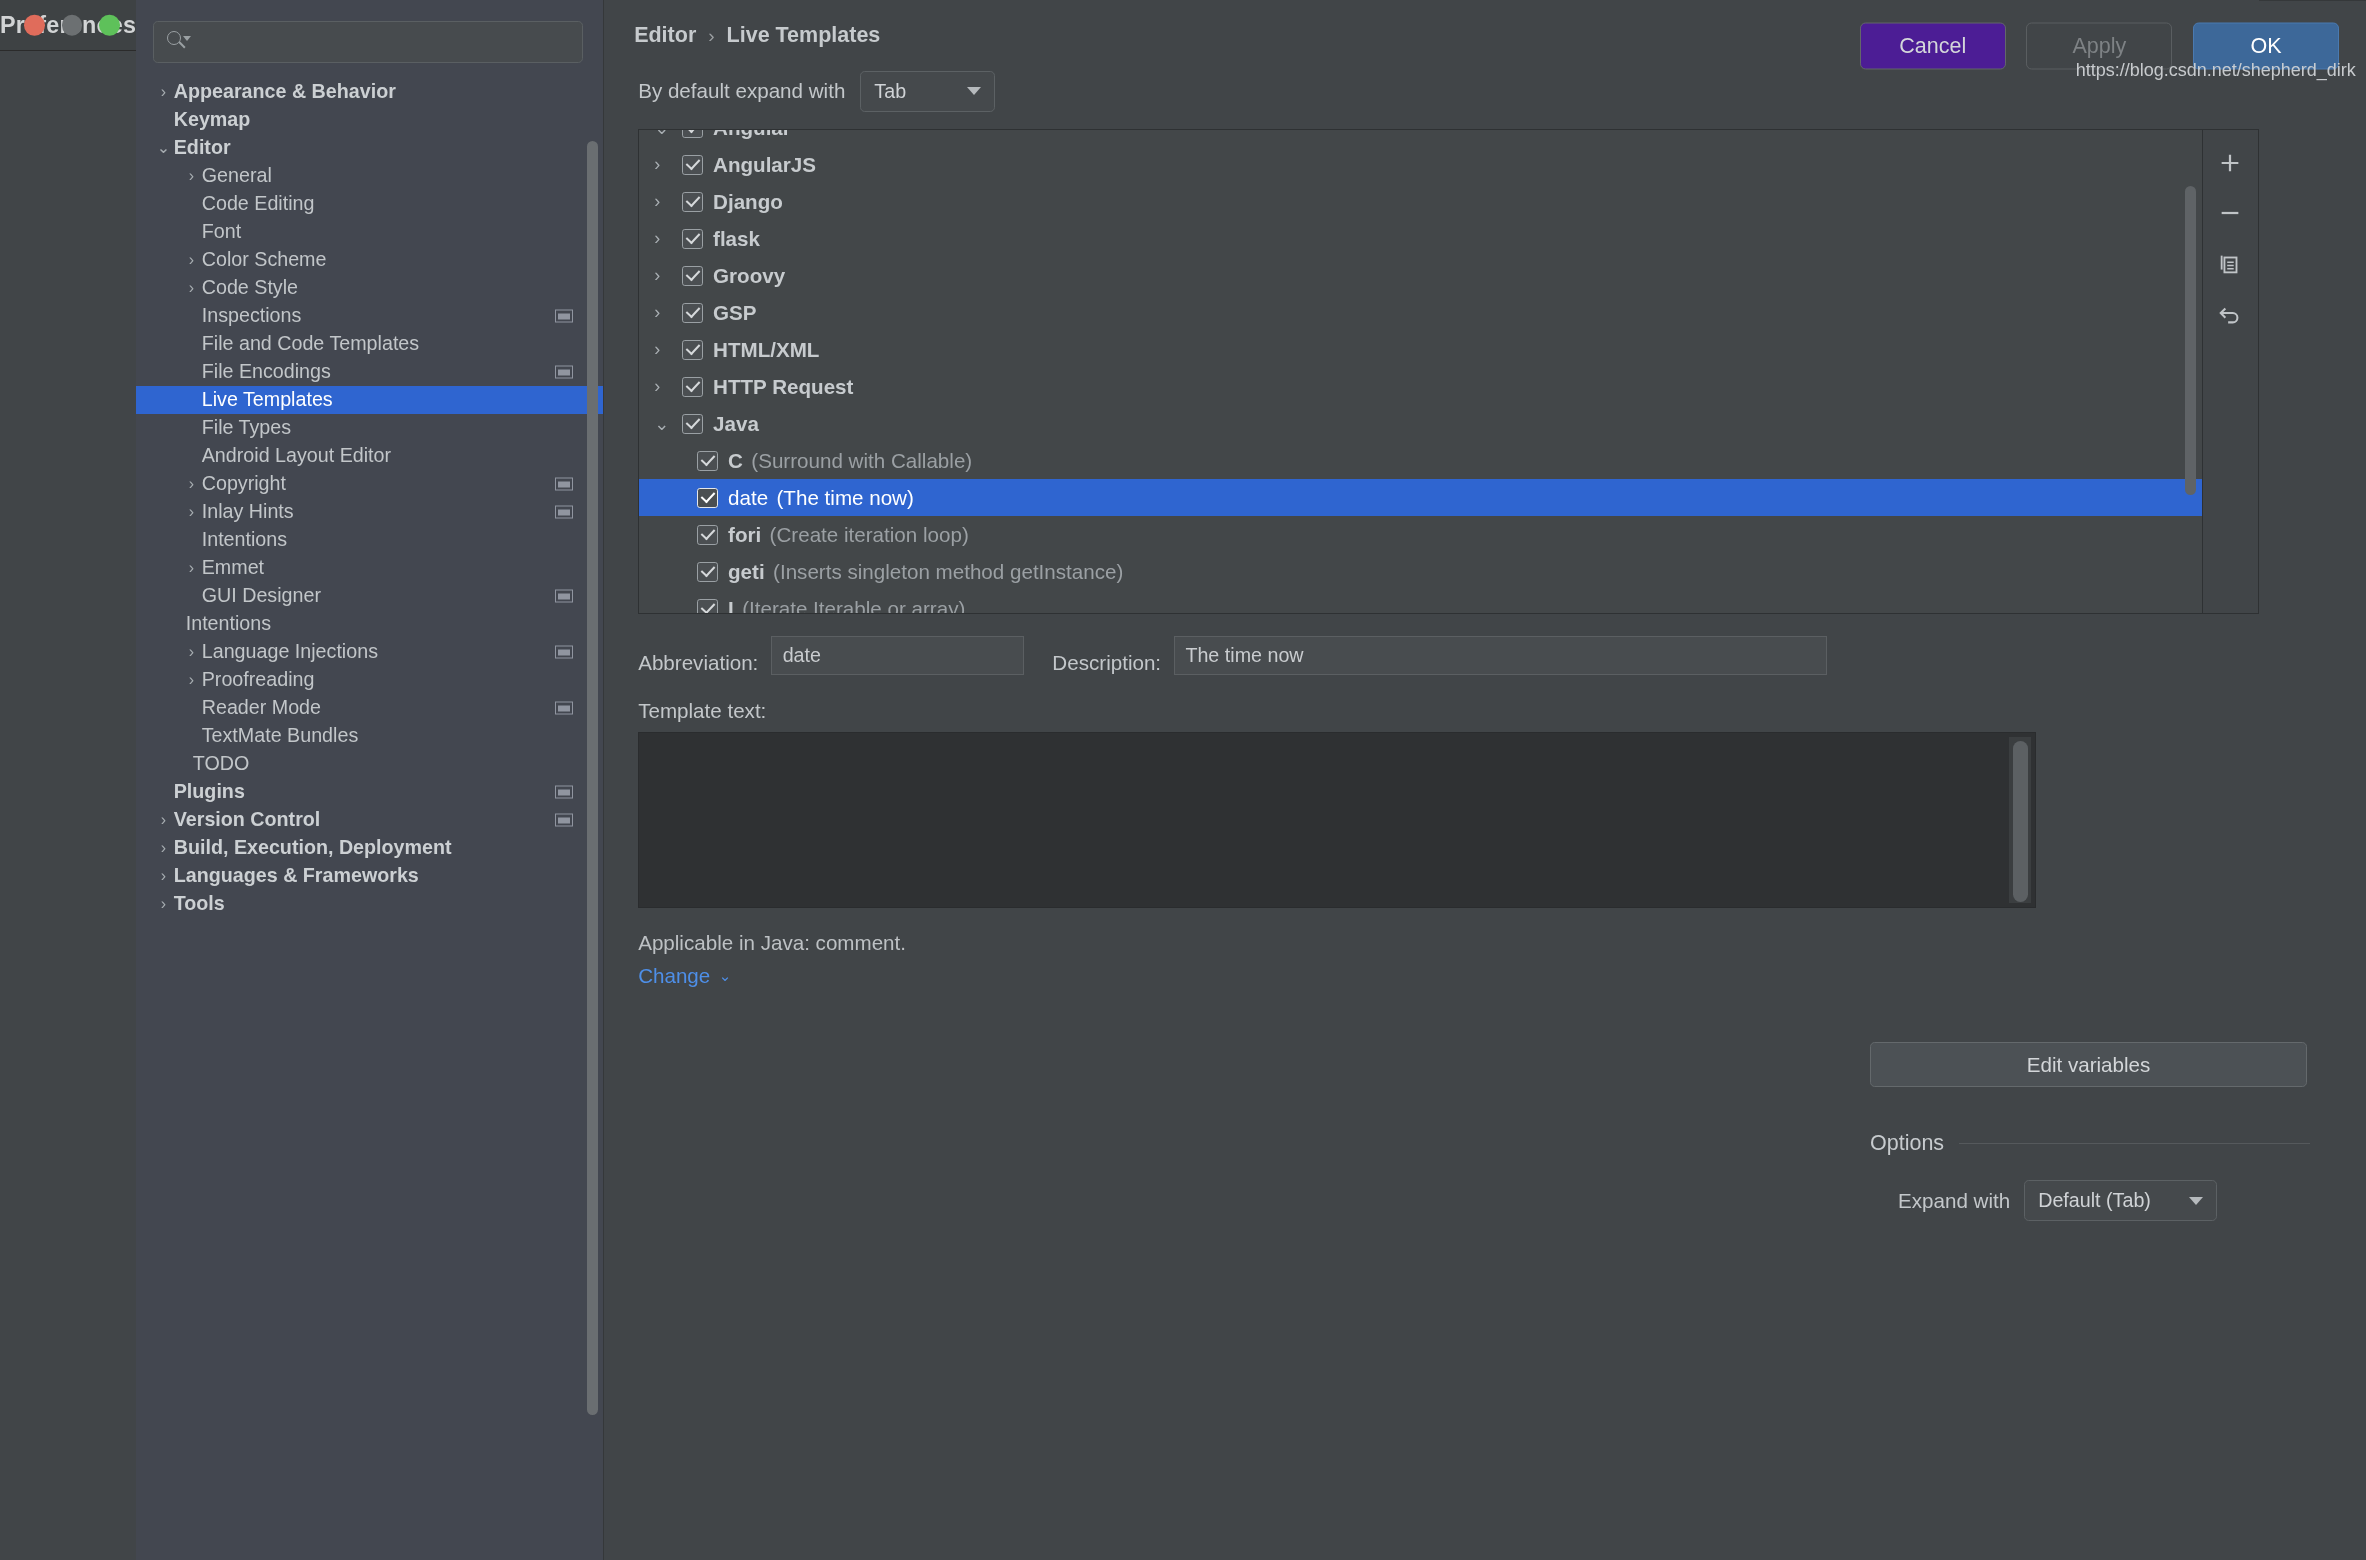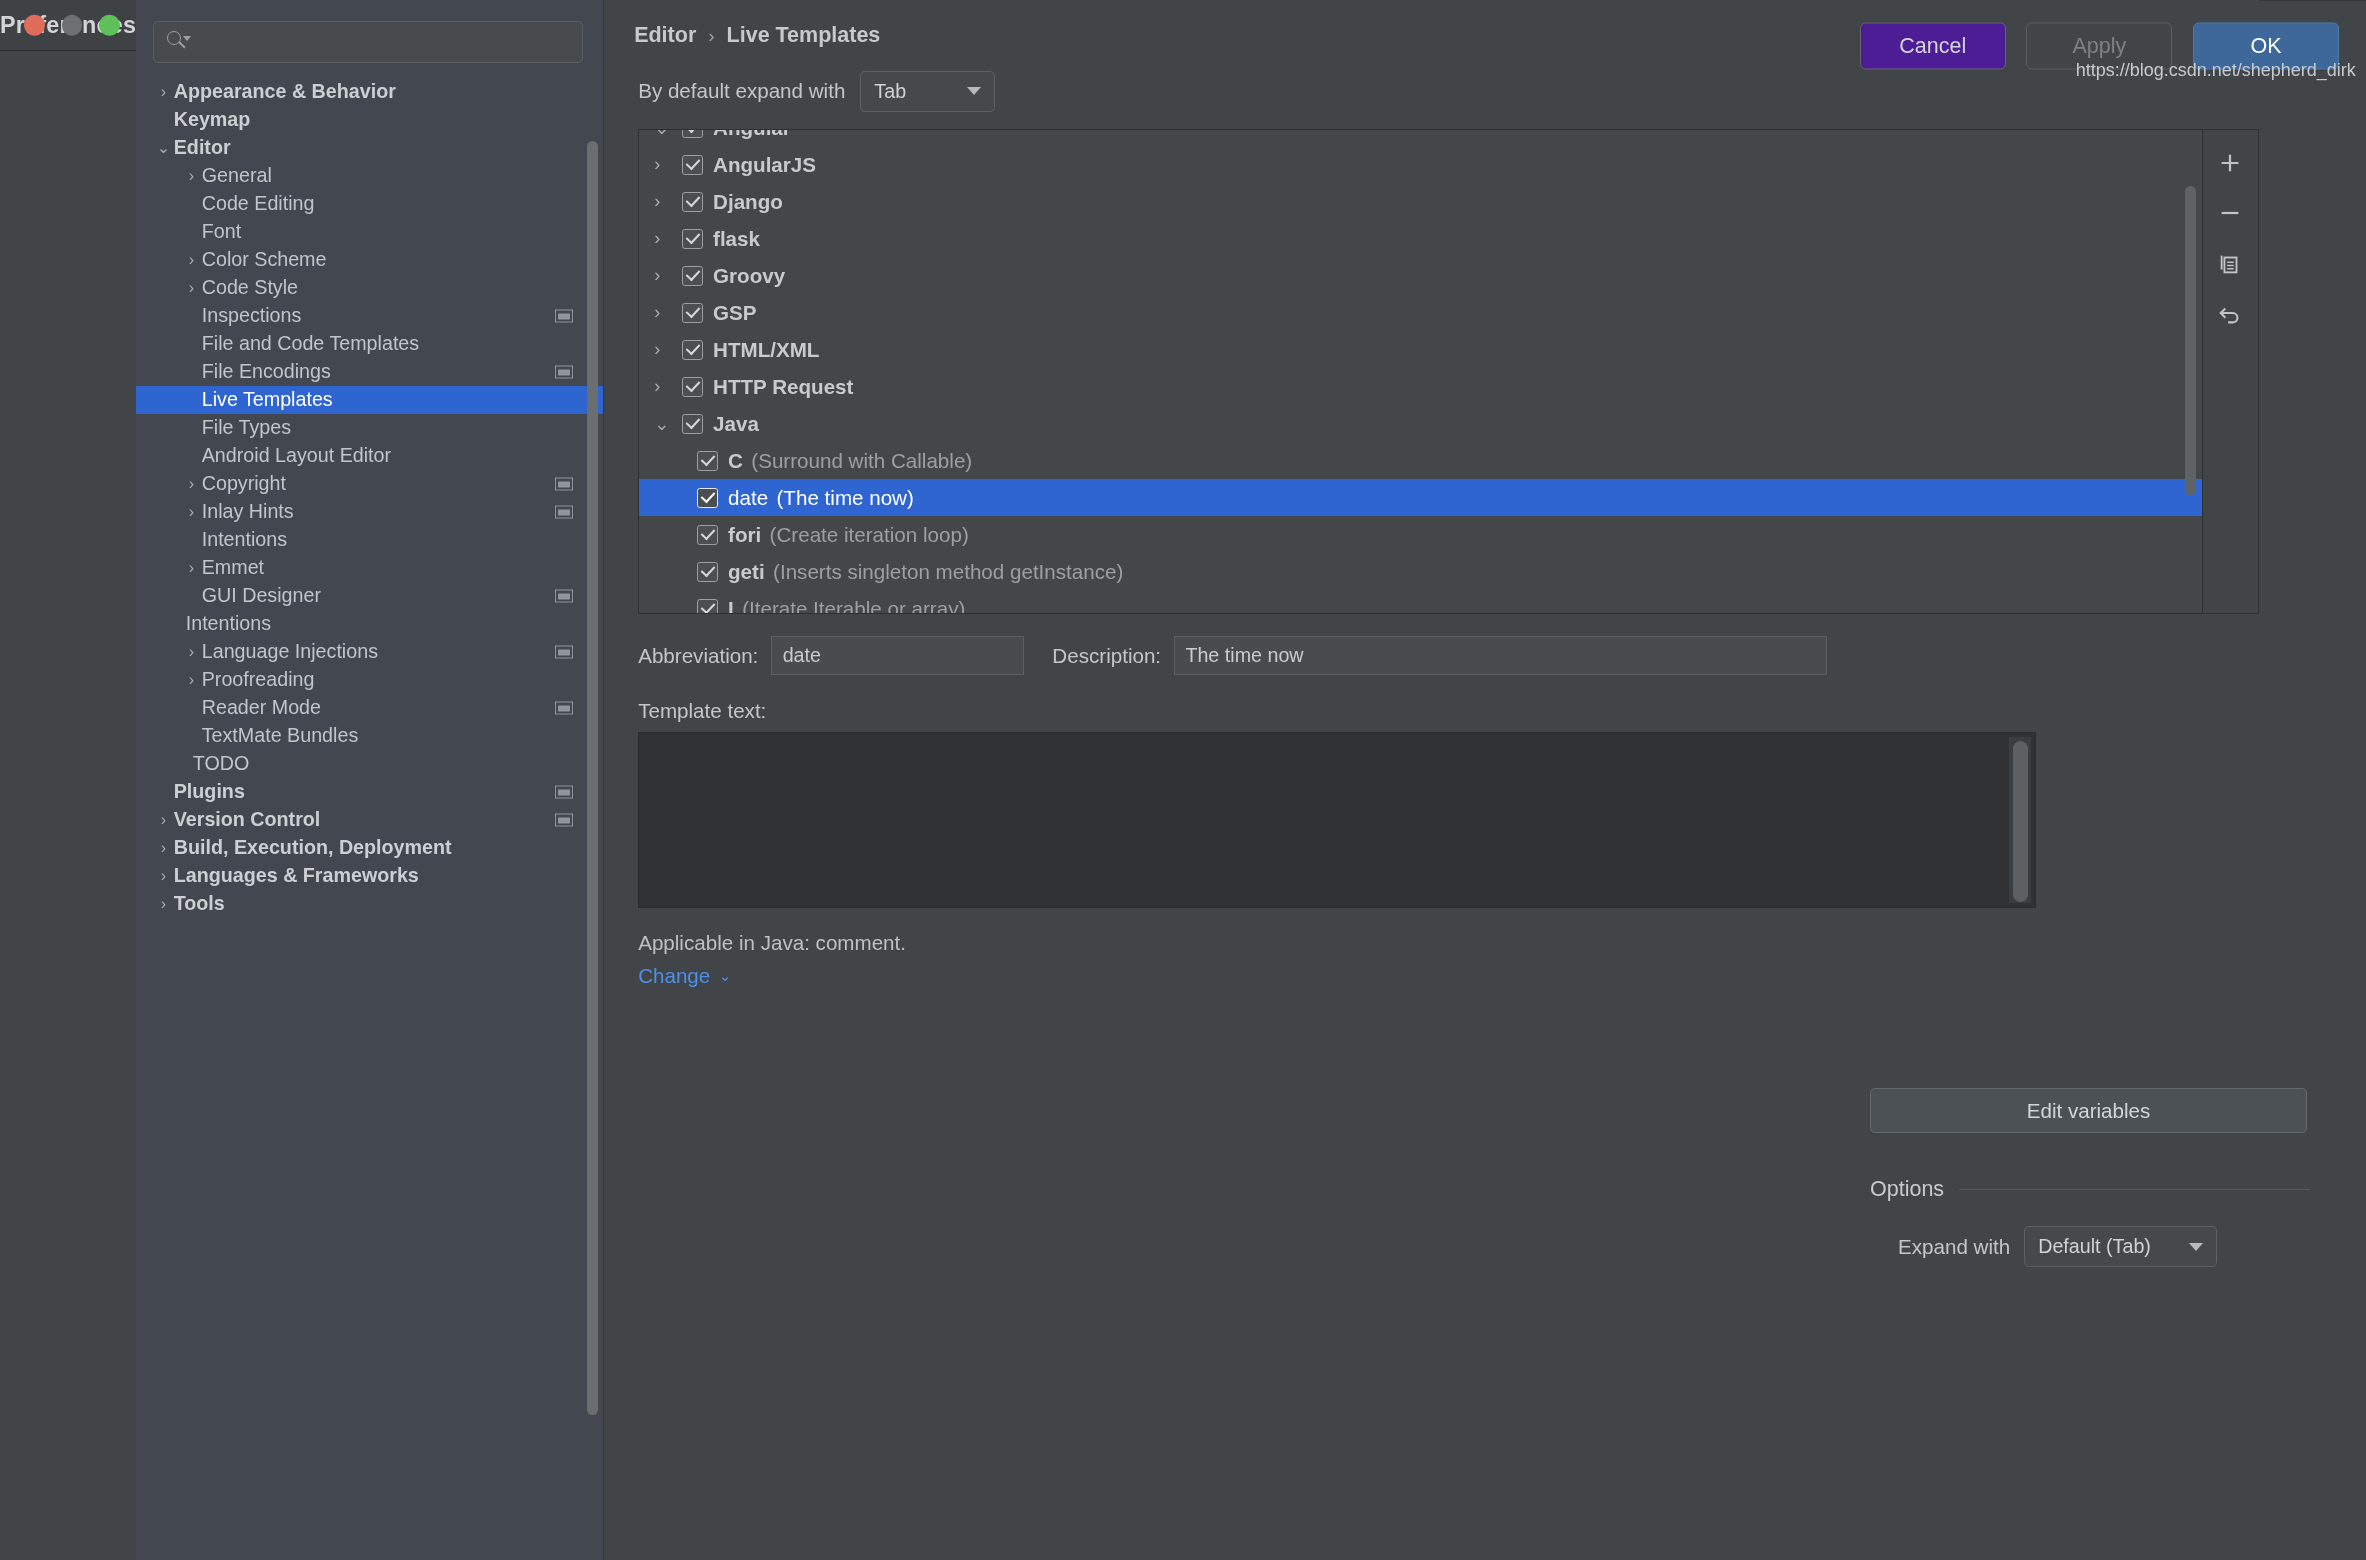--- a/index.html
+++ b/index.html
@@ -174,21 +174,21 @@
     background: #414548; display: flex; flex-direction: column;
     align-items: center; padding-top: 11.2px; gap: 7.5px;
   }
   .tb-btn {
     width: 43px; height: 43px; display: flex; align-items: center;
     justify-content: center; color: #c0c4c7; cursor: default;
   }
 
   
   #detail { margin: 22.5px 0 0 34px; display: flex; flex-direction: column; }
-  #abbrev-row { display: flex; align-items: center; gap: 13px; }
+  #abbrev-row { display: flex; align-items: flex-end; gap: 13px; }
   .flabel { color: #c3c7ca; font-size: 20.6px; white-space: nowrap; }
   .tinput {
     height: 39px; background: #484c4f; border: 0.9px solid #5b5f62;
     color: #c9cccf; font-size: 19.7px; padding: 0 10.3px;
     font-family: "Liberation Sans", sans-serif; outline: none;
   }
   #abbrev-input { width: 253px; }
   #desc-input { width: 653px; }
 
   #template-label { margin-top: 23.4px; color: #c3c7ca; font-size: 20.6px; }
@@ -209,21 +209,21 @@
   #editor-scroll-thumb {
     position: absolute; left: 3.7px; top: 3.7px; width: 15px; height: 161px;
     background: #5c6063; border-radius: 7.5px;
   }
   #applicable { margin-top: 22.5px; color: #bdc1c4; font-size: 20.6px; }
   #change-link { margin-top: 9.4px; color: #4e8fe8; font-size: 20.6px; display: flex; align-items: center; gap: 8.4px; cursor: default; }
   #change-link .chev { font-size: 15px; color: #4e8fe8; }
 
   
   #options-col {
-    position: absolute; left: 1870px; top: 1088px; width: 440px;
+    position: absolute; left: 1870px; top: 1042px; width: 440px;
   }
   #edit-vars-btn {
     width: 437px; height: 45px; background: #4c5155; border: 0.9px solid #64696c;
     border-radius: 4.7px; color: #d3d6d9; font-size: 20.6px;
     display: flex; align-items: center; justify-content: center; cursor: default;
   }
   #options-head { margin-top: 44px; display: flex; align-items: center; gap: 15px; }
   #options-head .ohead { color: #c7cbce; font-size: 21.5px; }
   #options-head .rule { flex: 1 1 auto; height: 0.9px; background: #55595c; }
   #expand-with-row { margin-top: 24px; display: flex; align-items: center; gap: 14px; padding-left: 28px; }

